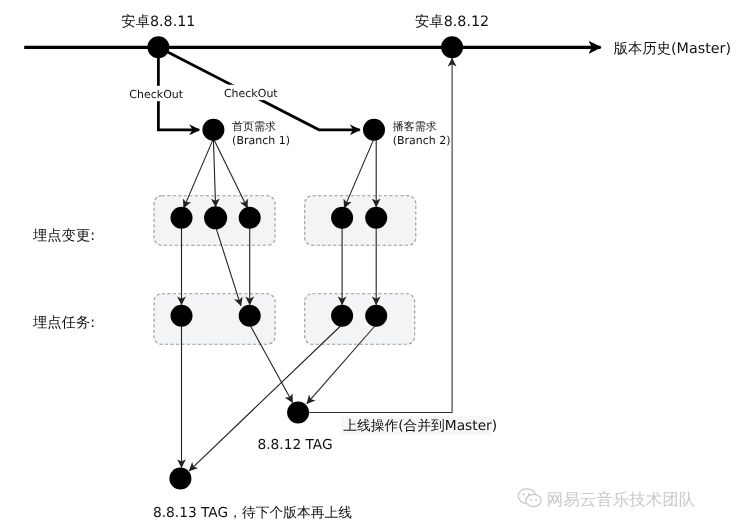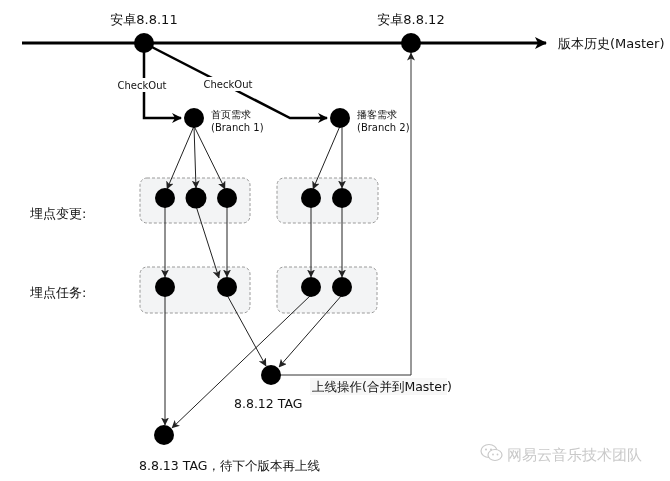--- a/index.html
+++ b/index.html
@@ -1,20 +1,20 @@
 <!DOCTYPE html>
 <html><head>
   <meta charset="utf-8">
   <style>
     html, body { margin: 0; padding: 0; background: #ffffff; }
     body { width: 670px; height: 481px; position: relative; overflow: hidden;
            font-family: "Liberation Sans", "DejaVu Sans", sans-serif; }
     #stage { position: absolute; left: 0; top: 0; }
     svg text { font-family: "DejaVu Sans", "Liberation Sans", sans-serif; fill: #111; }
-    .watermark { position: absolute; left: 480px; top: 443px; font-size: 15px;
+    .watermark { position: absolute; left: 470px; top: 443px; font-size: 15px;
                  color: #c9c9c9; font-family: "DejaVu Sans", sans-serif; white-space: nowrap; }
     .watermark .wx { display: inline-block; vertical-align: middle; margin-right: 3px; }
   </style>
 </head>
 <body>
 
 <svg id="stage" width="670" height="481" viewBox="0 0 670 481">
   <defs>
     <marker id="arrowBig" markerWidth="10" markerHeight="10" refX="9" refY="5" orient="auto" markerUnits="userSpaceOnUse">
       <path d="M0,0 L10,5 L0,10 L3,5 Z" fill="#000"></path>

